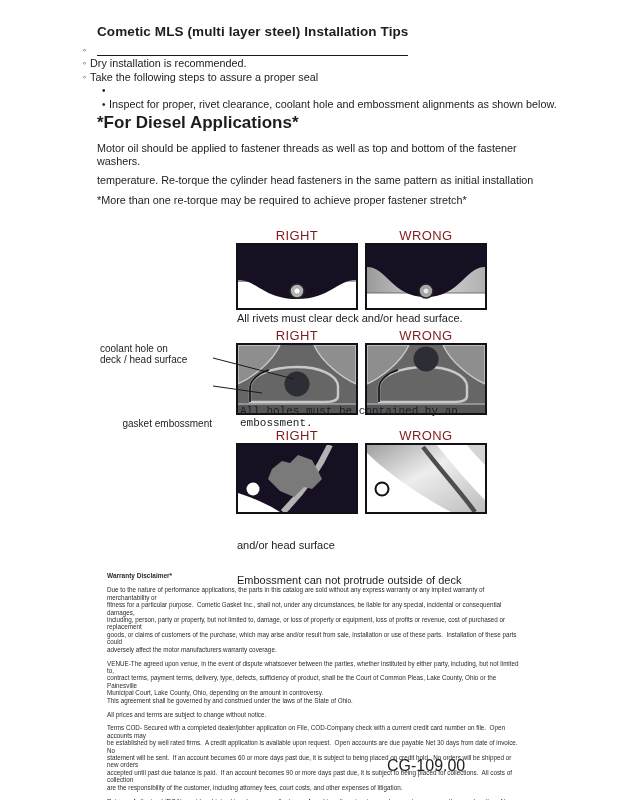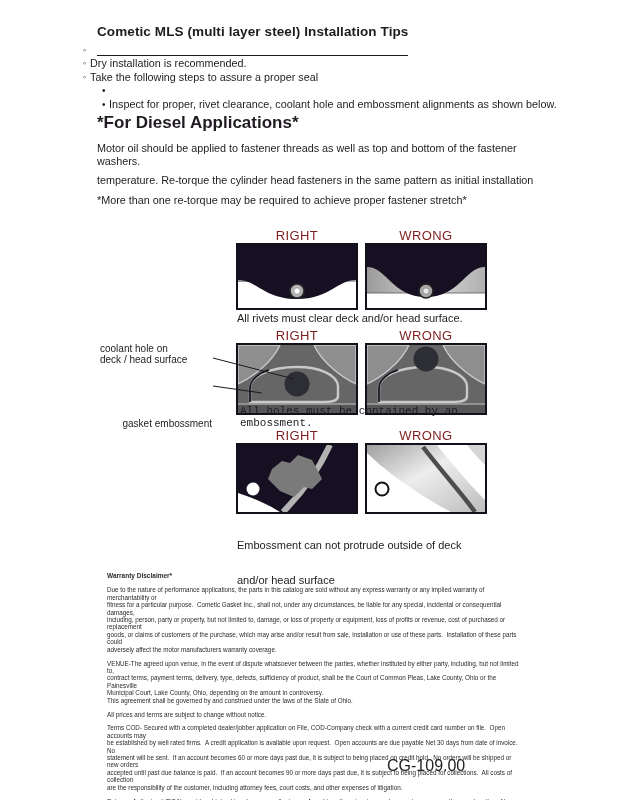--- a/index.html
+++ b/index.html
@@ -189,22 +189,22 @@
           </linearGradient>
         </defs>
         <rect width="118" height="67" fill="#ffffff"></rect>
         <path d="M0,0 H70 C90,25 108,45 118,55 V67 H84 C48,48 15,23 0,8 Z" fill="url(#gC)"></path>
         <path d="M56,2 C76,28 96,50 108,67" fill="none" stroke="#4d4d4d" stroke-width="4.5"></path>
         <path d="M100,0 H118 V20 C111,13 105,6 100,0 Z" fill="#d5d5d5"></path>
         <circle cx="15" cy="44" r="6.5" fill="#ffffff" stroke="#111111" stroke-width="2"></circle>
       </svg>
     </div>
     <div class="caption">
+      <div>and/or head surface</div>
       <div>Embossment can not protrude outside of deck</div>
-      <div>and/or head surface</div>
     </div>
   </div>
 
   <div class="fine">
     <h3>Warranty Disclaimer*</h3>
     <div class="fp">
       <div class="fl">Due to the nature of performance applications, the parts in this catalog are sold without any express warranty or any implied warranty of merchantability or</div>
       <div class="fl">fitness for a particular purpose.  Cometic Gasket Inc., shall not, under any circumstances, be liable for any special, incidental or consequential damages,</div>
       <div class="fl">including, person, party or property, but not limited to, damage, or loss of property or equipment, loss of profits or revenue, cost of purchased or replacement</div>
       <div class="fl">goods, or claims of customers of the purchase, which may arise and/or result from sale, installation or use of these parts.  Installation of these parts could</div>

